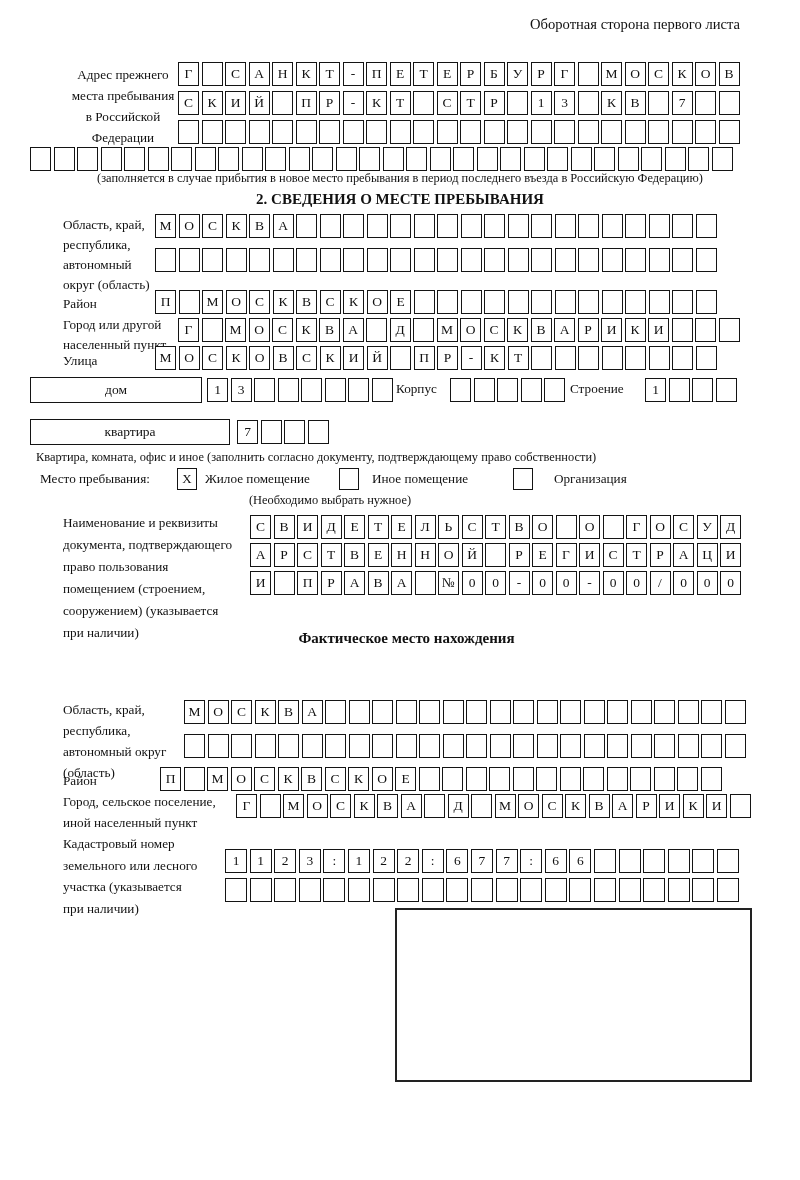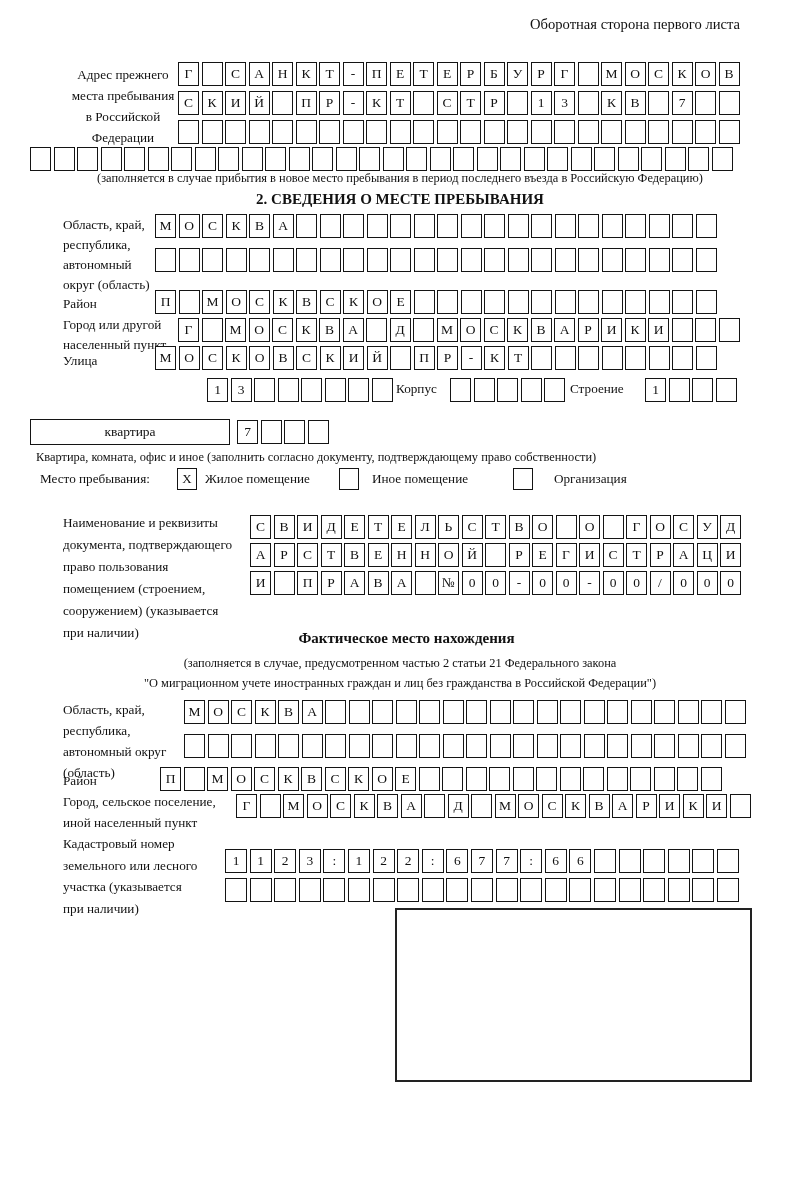--- a/index.html
+++ b/index.html
@@ -293,20 +293,21 @@
       <span class="cell"></span>
       <span class="cell"></span>
       <span class="cell"></span>
       <span class="cell"></span>
       <span class="cell"></span>
       <span class="cell"></span>
       <span class="cell"></span>
       <span class="cell"></span>
     </div>
 
+  <div class="abs fieldbox" style="left:30px;top:377px;width:172px;height:26px;">дом</div>
   <div class="abs cellrow" style="left:207px;top:378px;">
       <span class="cell">1</span>
       <span class="cell">3</span>
       <span class="cell"></span>
       <span class="cell"></span>
       <span class="cell"></span>
       <span class="cell"></span>
       <span class="cell"></span>
       <span class="cell"></span>
     </div>
@@ -335,20 +336,21 @@
     </div>
   <div class="abs cap" style="left:36px;top:450px;">Квартира, комната, офис и иное (заполнить согласно документу, подтверждающему право собственности)</div>
 
   <div class="abs opt" style="left:40px;top:471px;">Место пребывания:</div>
   <div class="abs cb" style="left:177px;top:468px;">X</div>
   <div class="abs opt" style="left:205px;top:471px;">Жилое помещение</div>
   <div class="abs cb" style="left:339px;top:468px;"></div>
   <div class="abs opt" style="left:372px;top:471px;">Иное помещение</div>
   <div class="abs cb" style="left:513px;top:468px;"></div>
   <div class="abs opt" style="left:554px;top:471px;">Организация</div>
+  <div class="abs cap" style="left:180px;top:493px;width:300px;text-align:center;">(Необходимо выбрать нужное)</div>
 
   <div class="abs lbl lh22" style="left:63px;top:512px;width:190px;">Наименование и реквизиты
 документа, подтверждающего
 право пользования
 помещением (строением,
 сооружением) (указывается
 при наличии)</div>
   <div class="abs cellrow" style="left:250px;top:515px;">
       <span class="cell">С</span>
       <span class="cell">В</span>
@@ -413,22 +415,20 @@
       <span class="cell">-</span>
       <span class="cell">0</span>
       <span class="cell">0</span>
       <span class="cell">/</span>
       <span class="cell">0</span>
       <span class="cell">0</span>
       <span class="cell">0</span>
     </div>
 
   <div class="abs title center" style="top:630px;padding-left:13px;">Фактическое место нахождения</div>
-  <div class="abs cap center" style="top:653px;line-height:20px;">(заполняется в случае, предусмотренном частью 2 статьи 21 Федерального закона
-"О миграционном учете иностранных граждан и лиц без гражданства в Российской Федерации")</div>
 
   <div class="abs lbl lh21" style="left:63px;top:699px;width:130px;">Область, край,
 республика,
 автономный округ
 (область)</div>
   <div class="abs cellrow" style="left:184px;top:700px;">
       <span class="cell">М</span>
       <span class="cell">О</span>
       <span class="cell">С</span>
       <span class="cell">К</span>

